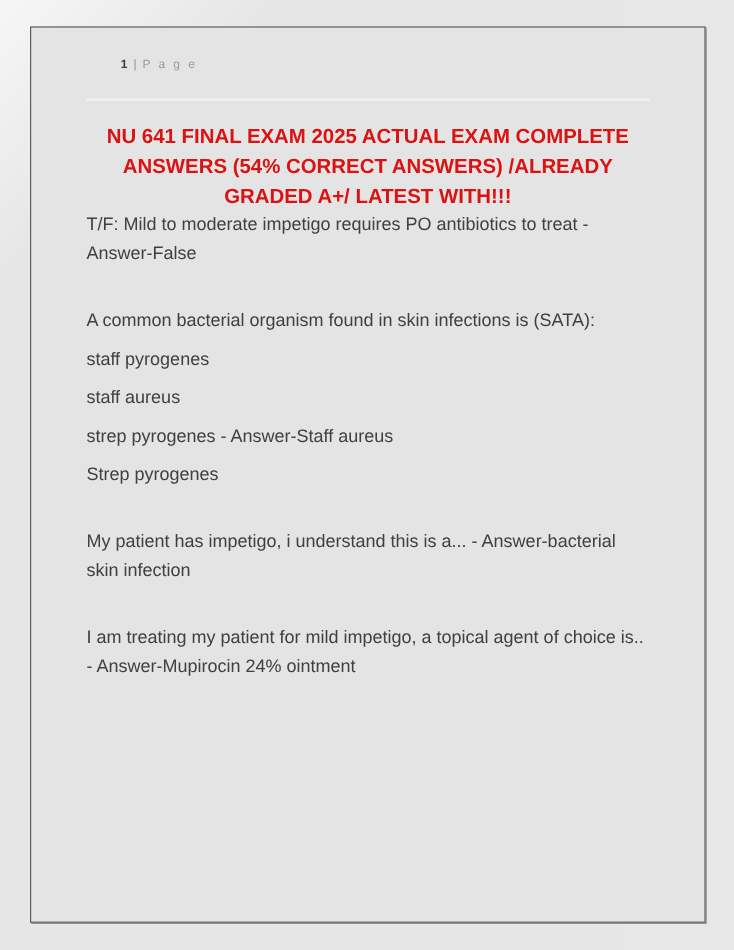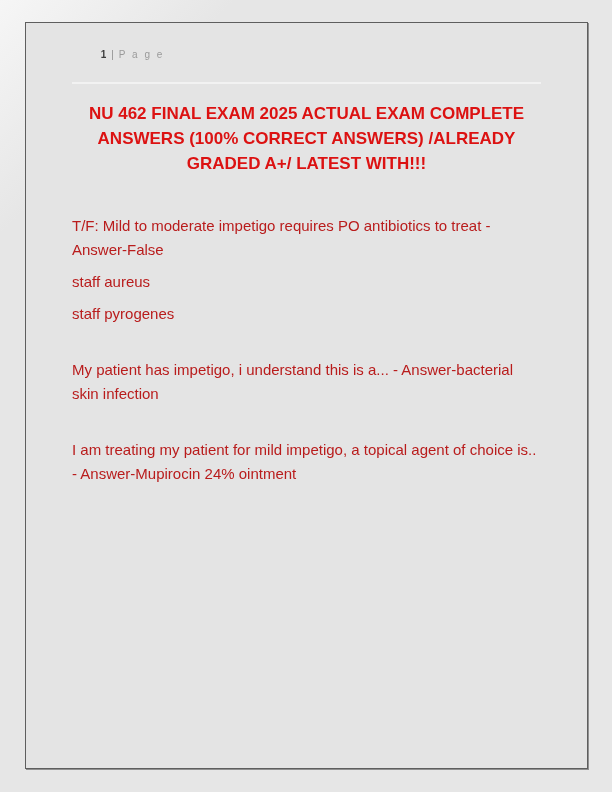--- a/index.html
+++ b/index.html
@@ -50,22 +50,21 @@
   }
   .doc-title {
     margin-top: 17px;
     text-align: center;
     color: #dc1212;
     font-weight: bold;
     font-size: 17px;
     line-height: 25px;
   }
   .doc-body {
-    margin-top: 38px;
-    color: #b91c1c;
+    color: #404040;
     font-size: 15px;
     line-height: 24px;
   }
   .doc-body p {
     margin: 0 0 8px 0;
   }
   .doc-body p.gap {
     margin-top: 32px;
   }
 </style>
@@ -73,27 +72,30 @@
 <body>
 
 <div class="canvas">
   <div class="doc-page">
 
     <div class="page-header">
       <span class="num">1</span><span class="sep">|</span><span>P a g e</span>
     </div>
 
     <div class="doc-title">
-      <div>NU 462 FINAL EXAM 2025 ACTUAL EXAM COMPLETE</div>
-      <div>ANSWERS (100% CORRECT ANSWERS) /ALREADY</div>
+      <div>NU 641 FINAL EXAM 2025 ACTUAL EXAM COMPLETE</div>
+      <div>ANSWERS (54% CORRECT ANSWERS) /ALREADY</div>
       <div>GRADED A+/ LATEST WITH!!!</div>
     </div>
 
     <div class="doc-body">
       <p>T/F: Mild to moderate impetigo requires PO antibiotics to treat - Answer-False</p>
+      <p class="gap">A common bacterial organism found in skin infections is (SATA):</p>
+      <p>staff pyrogenes</p>
       <p>staff aureus</p>
-      <p>staff pyrogenes</p>
+      <p>strep pyrogenes - Answer-Staff aureus</p>
+      <p>Strep pyrogenes</p>
       <p class="gap">My patient has impetigo, i understand this is a... - Answer-bacterial skin infection</p>
       <p class="gap">I am treating my patient for mild impetigo, a topical agent of choice is.. - Answer-Mupirocin 24% ointment</p>
     </div>
 
   </div>
 </div>
 
 </body></html>

